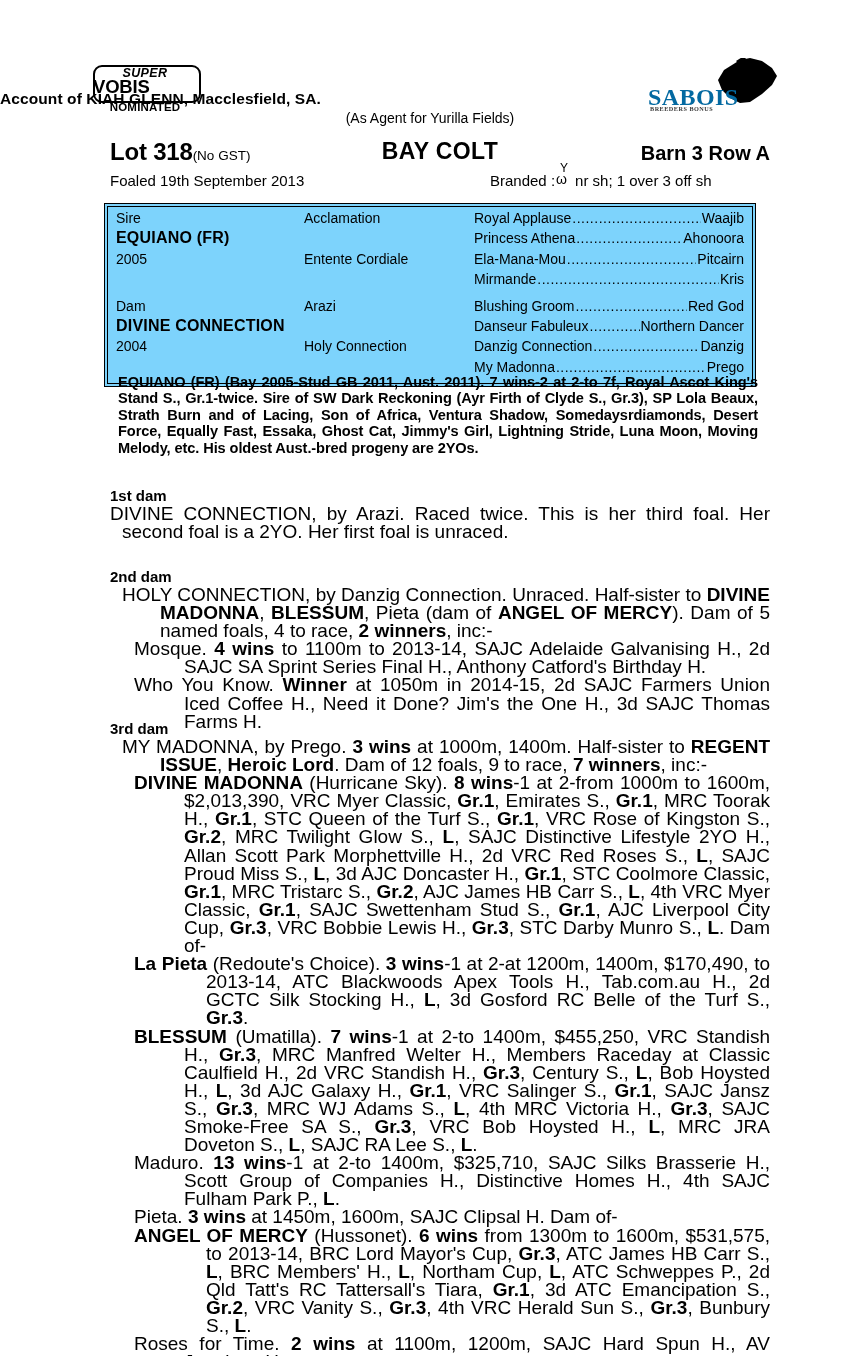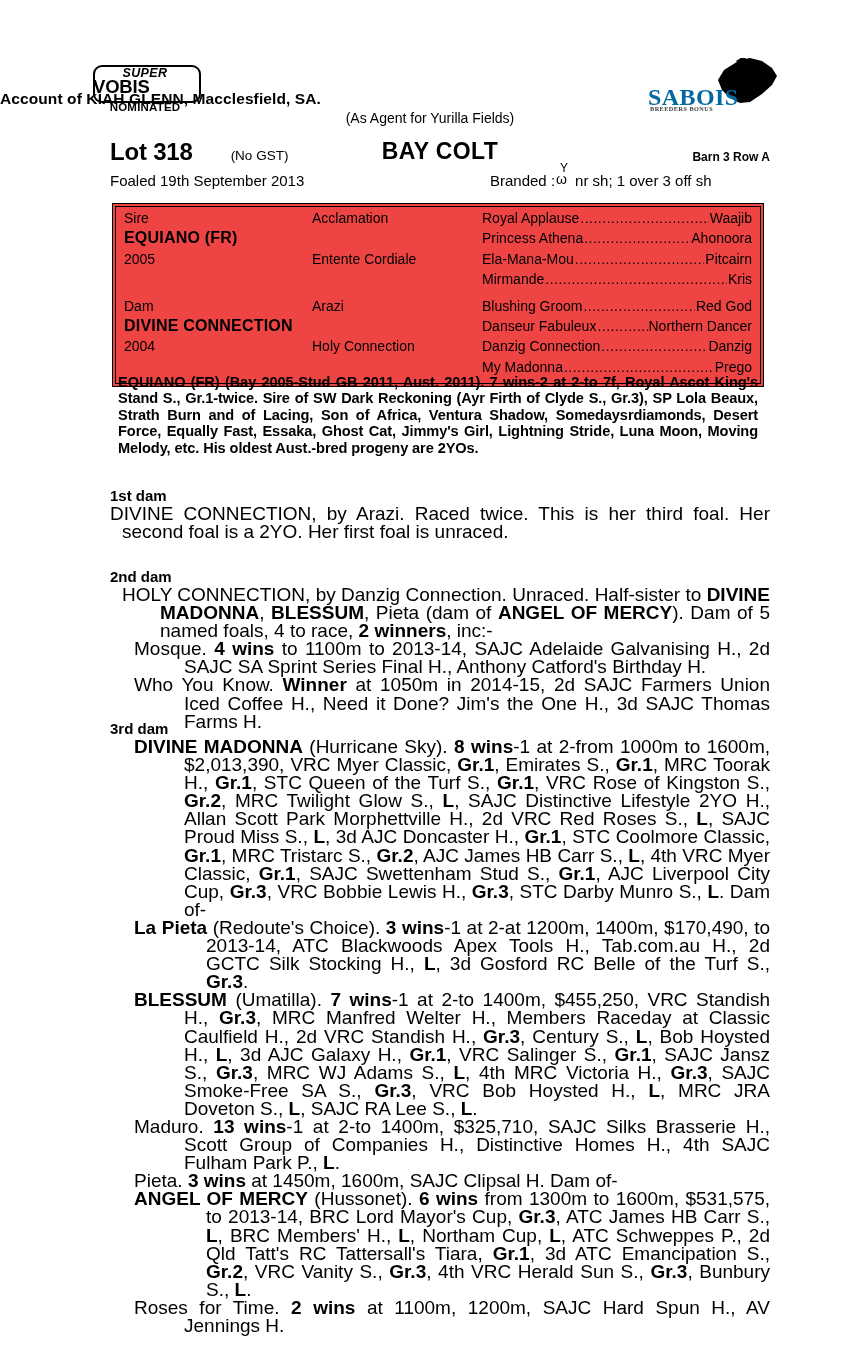--- a/index.html
+++ b/index.html
@@ -73,43 +73,43 @@
     letter-spacing:0.1px;
   }
   .acct-line2 {
     position:absolute; left:0; top:110px; width:860px;
     text-align:center; font-size:14px;
   }
 
   
   .lotrow { position:absolute; left:110px; top:138px; width:660px; height:30px; }
   .lot-no { position:absolute; left:0; top:0; font-size:24px; font-weight:bold; letter-spacing:-0.2px; }
-  .lot-gst { font-size:13.5px; font-weight:normal; letter-spacing:0;margin-left:38px; }
+  .lot-gst { font-size:13.5px; font-weight:normal; letter-spacing:0; }
   .lot-sex { position:absolute; left:0; top:0; width:660px; text-align:center; font-size:23px; font-weight:bold; letter-spacing:0.4px; }
-  .lot-barn { position:absolute; right:0; top:12px; font-size:12px; font-weight:bold;margin-left:36px; }
+  .lot-barn { position:absolute; right:0; top:4px; font-size:20px; font-weight:bold;margin-left:36px; }
 
   .foaledrow { position:absolute; left:110px; top:172px; width:660px; height:24px; font-size:15px; }
   .foaled { position:absolute; left:0; top:0; }
   .branded { position:absolute; left:380px; top:0; white-space:nowrap; }
   .brandmark {
     display:inline-block; position:relative; width:20px; height:15px;
     vertical-align:-2px;
   }
   .brandmark .bm-top {
     position:absolute; left:5px; top:-11px; font-size:12px; line-height:12px;
     font-family:"Liberation Sans", sans-serif;
   }
   .brandmark .bm-bot {
     position:absolute; left:1px; top:-1px; font-size:14px; line-height:14px;
   }
 
   
   .ped {
-    position:absolute; left:112px; top:203px; width:646px;
-    border:1px solid #000; padding:2px; background:#ef4444;
+    position:absolute; left:104px; top:203px; width:646px;
+    border:1px solid #000; padding:2px; background:#7dd3fc;
   }
   .ped-inner { border:1px solid #000; padding:3px 0 4px 0; }
   .ped-row { position:relative; height:20.4px; }
   .ped-c1 { position:absolute; left:8px; top:0; font-size:14px; }
   .ped-c1.b { font-weight:bold; font-size:16px; letter-spacing:0.2px; top:-1px; }
   .ped-c2 { position:absolute; left:196px; top:0; font-size:14px; }
   .ped-c3 {
     position:absolute; left:366px; top:0; right:8px; font-size:14px;
     display:flex; align-items:flex-end; white-space:nowrap;
   }
@@ -276,20 +276,21 @@
       <div class="pgph i0"><span>DIVINE CONNECTION, by Arazi. Raced twice. This is her third foal. Her second foal is a 2YO. Her first foal is unraced.</span></div>
     </div>
   <div class="damsec" id="dam-2" style="top:568px;">
       <div class="damhead">2nd dam</div>
       <div class="pgph i1"><span>HOLY CONNECTION, by Danzig Connection. Unraced. Half-sister to </span><span class="nb">DIVINE MADONNA</span><span>, </span><span class="nb">BLESSUM</span><span>, Pieta (dam of </span><span class="nb">ANGEL OF MERCY</span><span>). Dam of 5 named foals, 4 to race, </span><span class="nb">2 winners</span><span>, inc:-</span></div>
       <div class="pgph i2"><span>Mosque. </span><span class="nb">4 wins</span><span> to 1100m to 2013-14, SAJC Adelaide Galvanising H., 2d SAJC SA Sprint Series Final H., Anthony Catford's Birthday H.</span></div>
       <div class="pgph i2"><span>Who You Know. </span><span class="nb">Winner</span><span> at 1050m in 2014-15, 2d SAJC Farmers Union Iced Coffee H., Need it Done? Jim's the One H., 3d SAJC Thomas Farms H.</span></div>
     </div>
   <div class="damsec" id="dam-3" style="top:720px;">
       <div class="damhead">3rd dam</div>
+      <div class="pgph i1"><span>MY MADONNA, by Prego. </span><span class="nb">3 wins</span><span> at 1000m, 1400m. Half-sister to </span><span class="nb">REGENT ISSUE</span><span>, </span><span class="nb">Heroic Lord</span><span>. Dam of 12 foals, 9 to race, </span><span class="nb">7 winners</span><span>, inc:-</span></div>
       <div class="pgph i2"><span class="nb">DIVINE MADONNA</span><span> (Hurricane Sky). </span><span class="nb">8 wins</span><span>-1 at 2-from 1000m to 1600m, $2,013,390, VRC Myer Classic, </span><span class="nb">Gr.1</span><span>, Emirates S., </span><span class="nb">Gr.1</span><span>, MRC Toorak H., </span><span class="nb">Gr.1</span><span>, STC Queen of the Turf S., </span><span class="nb">Gr.1</span><span>, VRC Rose of Kingston S., </span><span class="nb">Gr.2</span><span>, MRC Twilight Glow S., </span><span class="nb">L</span><span>, SAJC Distinctive Lifestyle 2YO H., Allan Scott Park Morphettville H., 2d VRC Red Roses S., </span><span class="nb">L</span><span>, SAJC Proud Miss S., </span><span class="nb">L</span><span>, 3d AJC Doncaster H., </span><span class="nb">Gr.1</span><span>, STC Coolmore Classic, </span><span class="nb">Gr.1</span><span>, MRC Tristarc S., </span><span class="nb">Gr.2</span><span>, AJC James HB Carr S., </span><span class="nb">L</span><span>, 4th VRC Myer Classic, </span><span class="nb">Gr.1</span><span>, SAJC Swettenham Stud S., </span><span class="nb">Gr.1</span><span>, AJC Liverpool City Cup, </span><span class="nb">Gr.3</span><span>, VRC Bobbie Lewis H., </span><span class="nb">Gr.3</span><span>, STC Darby Munro S., </span><span class="nb">L</span><span>. Dam of-</span></div>
       <div class="pgph i3"><span class="nb">La Pieta</span><span> (Redoute's Choice). </span><span class="nb">3 wins</span><span>-1 at 2-at 1200m, 1400m, $170,490, to 2013-14, ATC Blackwoods Apex Tools H., Tab.com.au H., 2d GCTC Silk Stocking H., </span><span class="nb">L</span><span>, 3d Gosford RC Belle of the Turf S., </span><span class="nb">Gr.3</span><span>.</span></div>
       <div class="pgph i2"><span class="nb">BLESSUM</span><span> (Umatilla). </span><span class="nb">7 wins</span><span>-1 at 2-to 1400m, $455,250, VRC Standish H., </span><span class="nb">Gr.3</span><span>, MRC Manfred Welter H., Members Raceday at Classic Caulfield H., 2d VRC Standish H., </span><span class="nb">Gr.3</span><span>, Century S., </span><span class="nb">L</span><span>, Bob Hoysted H., </span><span class="nb">L</span><span>, 3d AJC Galaxy H., </span><span class="nb">Gr.1</span><span>, VRC Salinger S., </span><span class="nb">Gr.1</span><span>, SAJC Jansz S., </span><span class="nb">Gr.3</span><span>, MRC WJ Adams S., </span><span class="nb">L</span><span>, 4th MRC Victoria H., </span><span class="nb">Gr.3</span><span>, SAJC Smoke-Free SA S., </span><span class="nb">Gr.3</span><span>, VRC Bob Hoysted H., </span><span class="nb">L</span><span>, MRC JRA Doveton S., </span><span class="nb">L</span><span>, SAJC RA Lee S., </span><span class="nb">L</span><span>.</span></div>
       <div class="pgph i2"><span>Maduro. </span><span class="nb">13 wins</span><span>-1 at 2-to 1400m, $325,710, SAJC Silks Brasserie H., Scott Group of Companies H., Distinctive Homes H., 4th SAJC Fulham Park P., </span><span class="nb">L</span><span>.</span></div>
       <div class="pgph i2"><span>Pieta. </span><span class="nb">3 wins</span><span> at 1450m, 1600m, SAJC Clipsal H. Dam of-</span></div>
       <div class="pgph i3"><span class="nb">ANGEL OF MERCY</span><span> (Hussonet). </span><span class="nb">6 wins</span><span> from 1300m to 1600m, $531,575, to 2013-14, BRC Lord Mayor's Cup, </span><span class="nb">Gr.3</span><span>, ATC James HB Carr S., </span><span class="nb">L</span><span>, BRC Members' H., </span><span class="nb">L</span><span>, Northam Cup, </span><span class="nb">L</span><span>, ATC Schweppes P., 2d Qld Tatt's RC Tattersall's Tiara, </span><span class="nb">Gr.1</span><span>, 3d ATC Emancipation S., </span><span class="nb">Gr.2</span><span>, VRC Vanity S., </span><span class="nb">Gr.3</span><span>, 4th VRC Herald Sun S., </span><span class="nb">Gr.3</span><span>, Bunbury S., </span><span class="nb">L</span><span>.</span></div>
       <div class="pgph i2"><span>Roses for Time. </span><span class="nb">2 wins</span><span> at 1100m, 1200m, SAJC Hard Spun H., AV Jennings H.</span></div>
     </div>
 
 </div>

